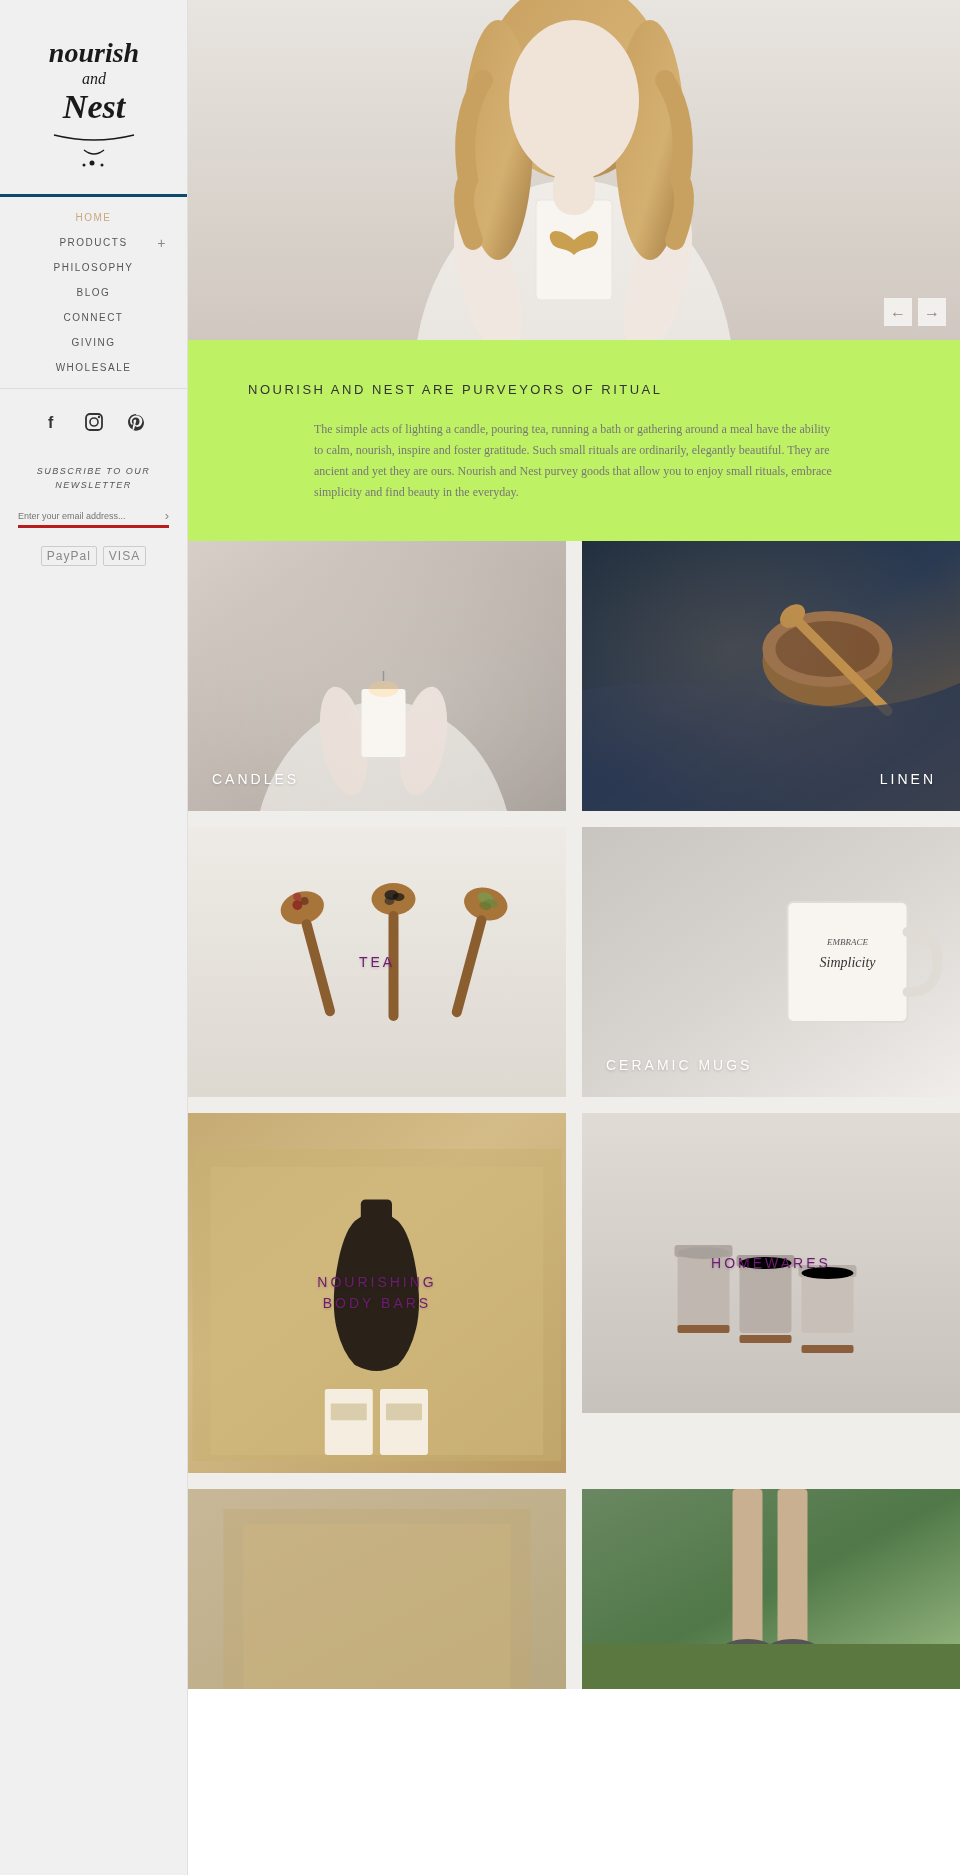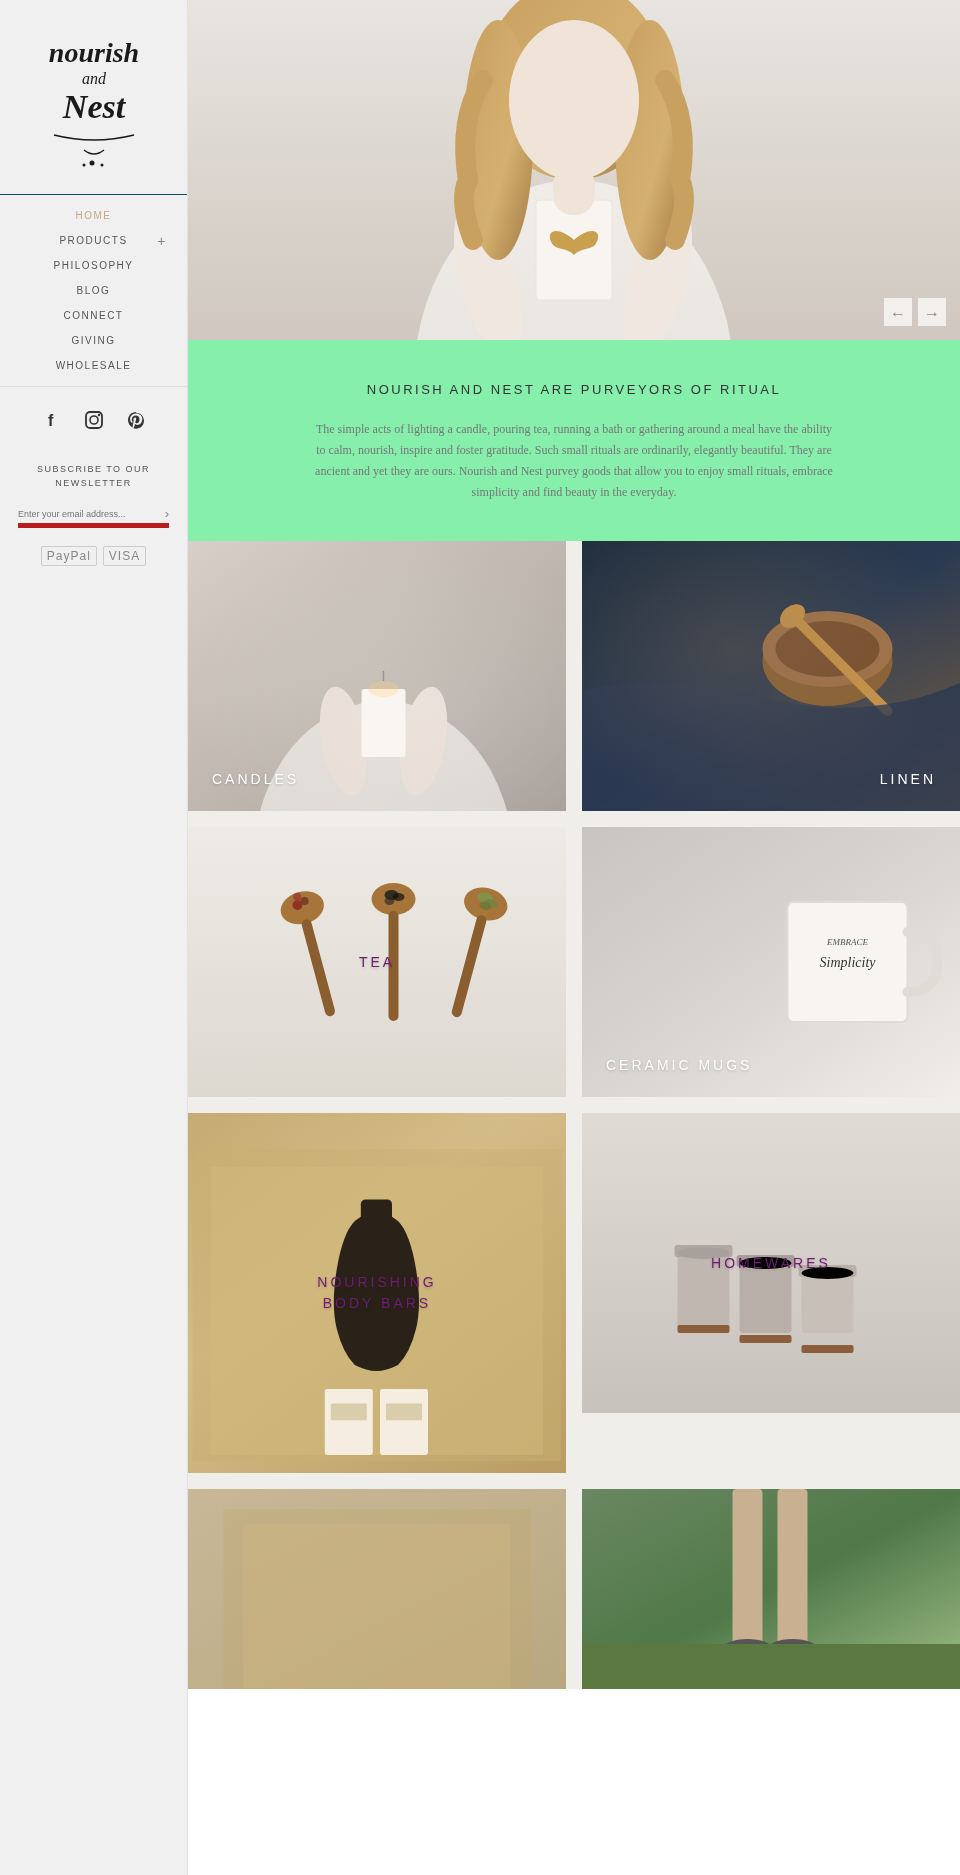--- a/index.html
+++ b/index.html
@@ -28,21 +28,21 @@
       text-align: center;
     }
 
     .logo-svg {
       width: 140px;
       height: 155px;
     }
 
     #nav-menu {
       width: 100%;
-      border-top: 1px solid #0c4a6e;
+      border-top: 3px solid #0c4a6e;
       border-bottom: 1px solid #ddd;
       padding: 8px 0;
     }
 
     .nav-item {
       display: flex;
       align-items: center;
       justify-content: center;
       padding: 7px 10px;
       font-family: 'Arial', sans-serif;
@@ -89,26 +89,27 @@
     }
 
     #newsletter-title {
       font-family: 'Arial', sans-serif;
       font-size: 9px;
       letter-spacing: 1.5px;
       color: #555;
       text-transform: uppercase;
       margin-bottom: 14px;
       line-height: 1.5;
+      font-style: italic;
     }
 
     #email-form {
       display: flex;
       align-items: center;
-      border-bottom: 5px solid #b91c1c;
+      border-bottom: 3px solid #b91c1c;
       margin: 0 4px 18px;
     }
 
     #email-input {
       flex: 1;
       background: transparent;
       border: none;
       outline: none;
       font-size: 9px;
       color: #888;
@@ -183,22 +184,21 @@
       justify-content: center;
       cursor: pointer;
       color: #888;
       font-size: 16px;
       background: rgba(255,255,255,0.7);
     }
 
     
     #about-section {
       padding: 42px 60px 38px;
-      text-align: center;
-      background: #86efac;
+      background: #bef264;
     }
 
     #about-title {
       font-family: 'Arial', sans-serif;
       font-size: 13px;
       letter-spacing: 2.5px;
       color: #333;
       margin-bottom: 22px;
       font-weight: normal;
     }

